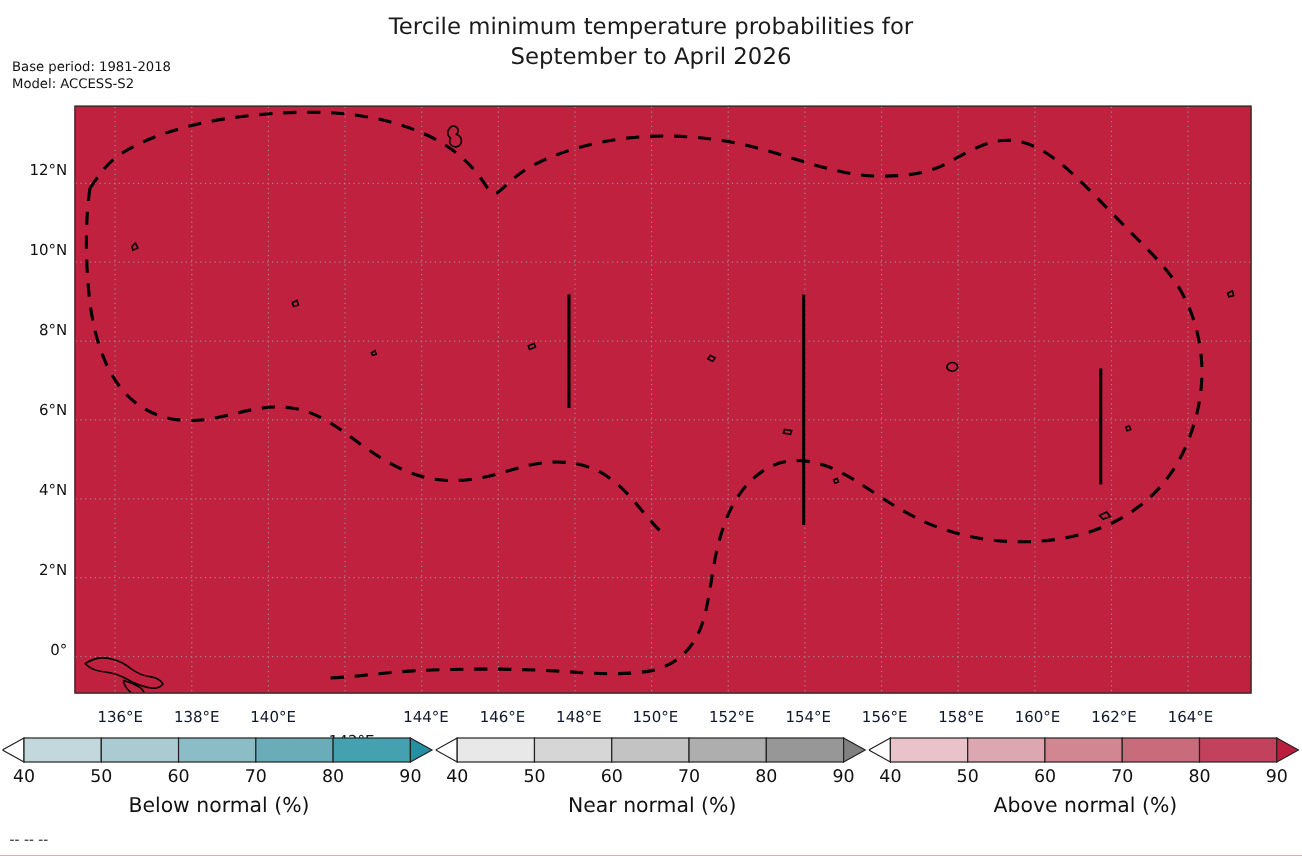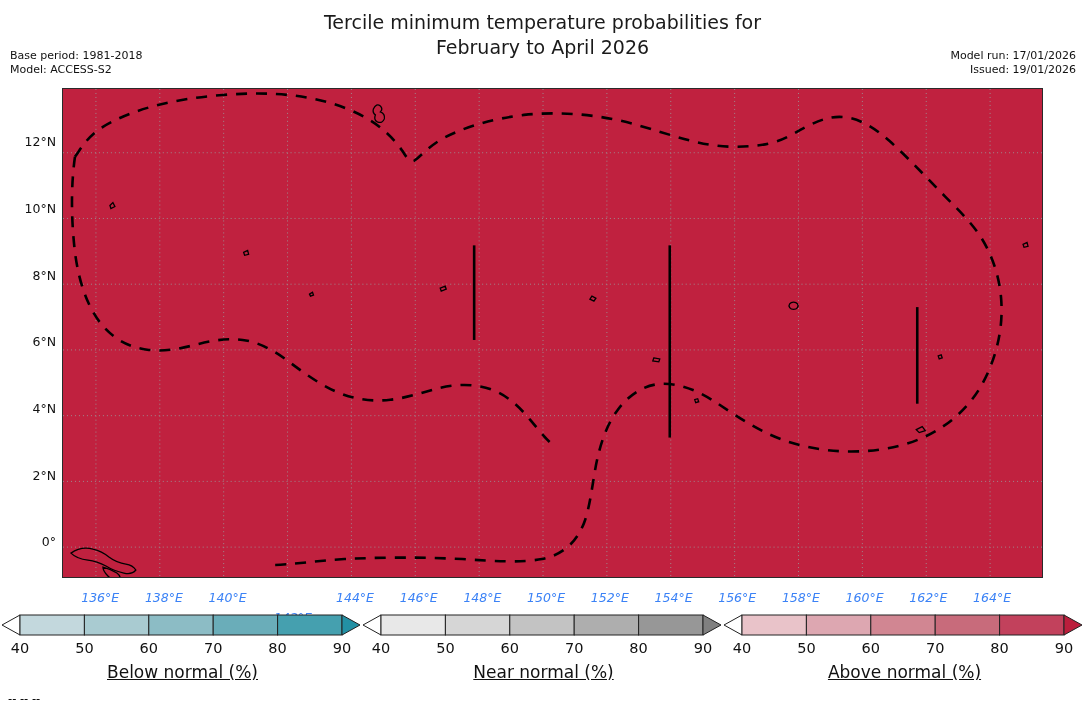--- a/index.html
+++ b/index.html
@@ -46,64 +46,59 @@
 
   .ylabels{position:absolute;left:0;top:88px;width:56px;height:490px;}
   .ylab{
     position:absolute;right:0;text-align:right;
     font-size:12.5px;color:#111;transform:translateY(-50%);
     white-space:nowrap;
   }
   .xlabels{position:absolute;left:62px;top:590px;width:981px;height:20px;}
   .xlab{
     position:absolute;top:0;text-align:center;
-    font-size:12.5px;color:#3b82f6;transform:translateX(-50%);
+    font-size:12.5px;color:#0f172a;transform:translateX(-50%);
     white-space:nowrap;
-    font-style:italic;
   }
 
   
   .cbars{position:absolute;left:0;top:612px;width:1085px;height:80px;}
   .cbar-group{position:absolute;top:0;width:361px;height:80px;}
   .cbar-svg{position:absolute;left:0;top:0;}
   .cbar-ticks{position:absolute;left:0;top:28px;width:361px;height:18px;}
   .cbar-tick{
     position:absolute;top:0;font-size:14.5px;color:#111;
     transform:translateX(-50%);white-space:nowrap;
   }
   .cbar-title{
     position:absolute;top:50px;width:361px;text-align:center;
-    font-size:17px;color:#111;white-space:nowrap;text-decoration:underline;
+    font-size:17px;color:#111;white-space:nowrap;
   }
 
   
   .footer{
     position:absolute;left:8px;top:692px;
     font-size:11.5px;color:#111;white-space:nowrap;
     display:flex;align-items:center;gap:6px;
   }
   .footer-dash{display:inline-block;}
 </style>
 </head>
 <body>
 
 <div id="root">
 
   <div class="title">Tercile minimum temperature probabilities for
-February to April 2026</div>
+September to April 2026</div>
 
   <div class="meta-left">
     <div class="meta-line">Base period: 1981-2018</div>
     <div class="meta-line">Model: ACCESS-S2</div>
   </div>
 
-  <div class="meta-right">
-    <div class="meta-line">Model run: 17/01/2026</div>
-    <div class="meta-line">Issued: 19/01/2026</div>
-  </div>
 
   <div class="ylabels">
       <div class="ylab" style="top: 453.333px;">0°</div>
       <div class="ylab" style="top: 386.667px;">2°N</div>
       <div class="ylab" style="top: 320px;">4°N</div>
       <div class="ylab" style="top: 253.333px;">6°N</div>
       <div class="ylab" style="top: 186.667px;">8°N</div>
       <div class="ylab" style="top: 120px;">10°N</div>
       <div class="ylab" style="top: 53.3333px;">12°N</div>
     </div>

